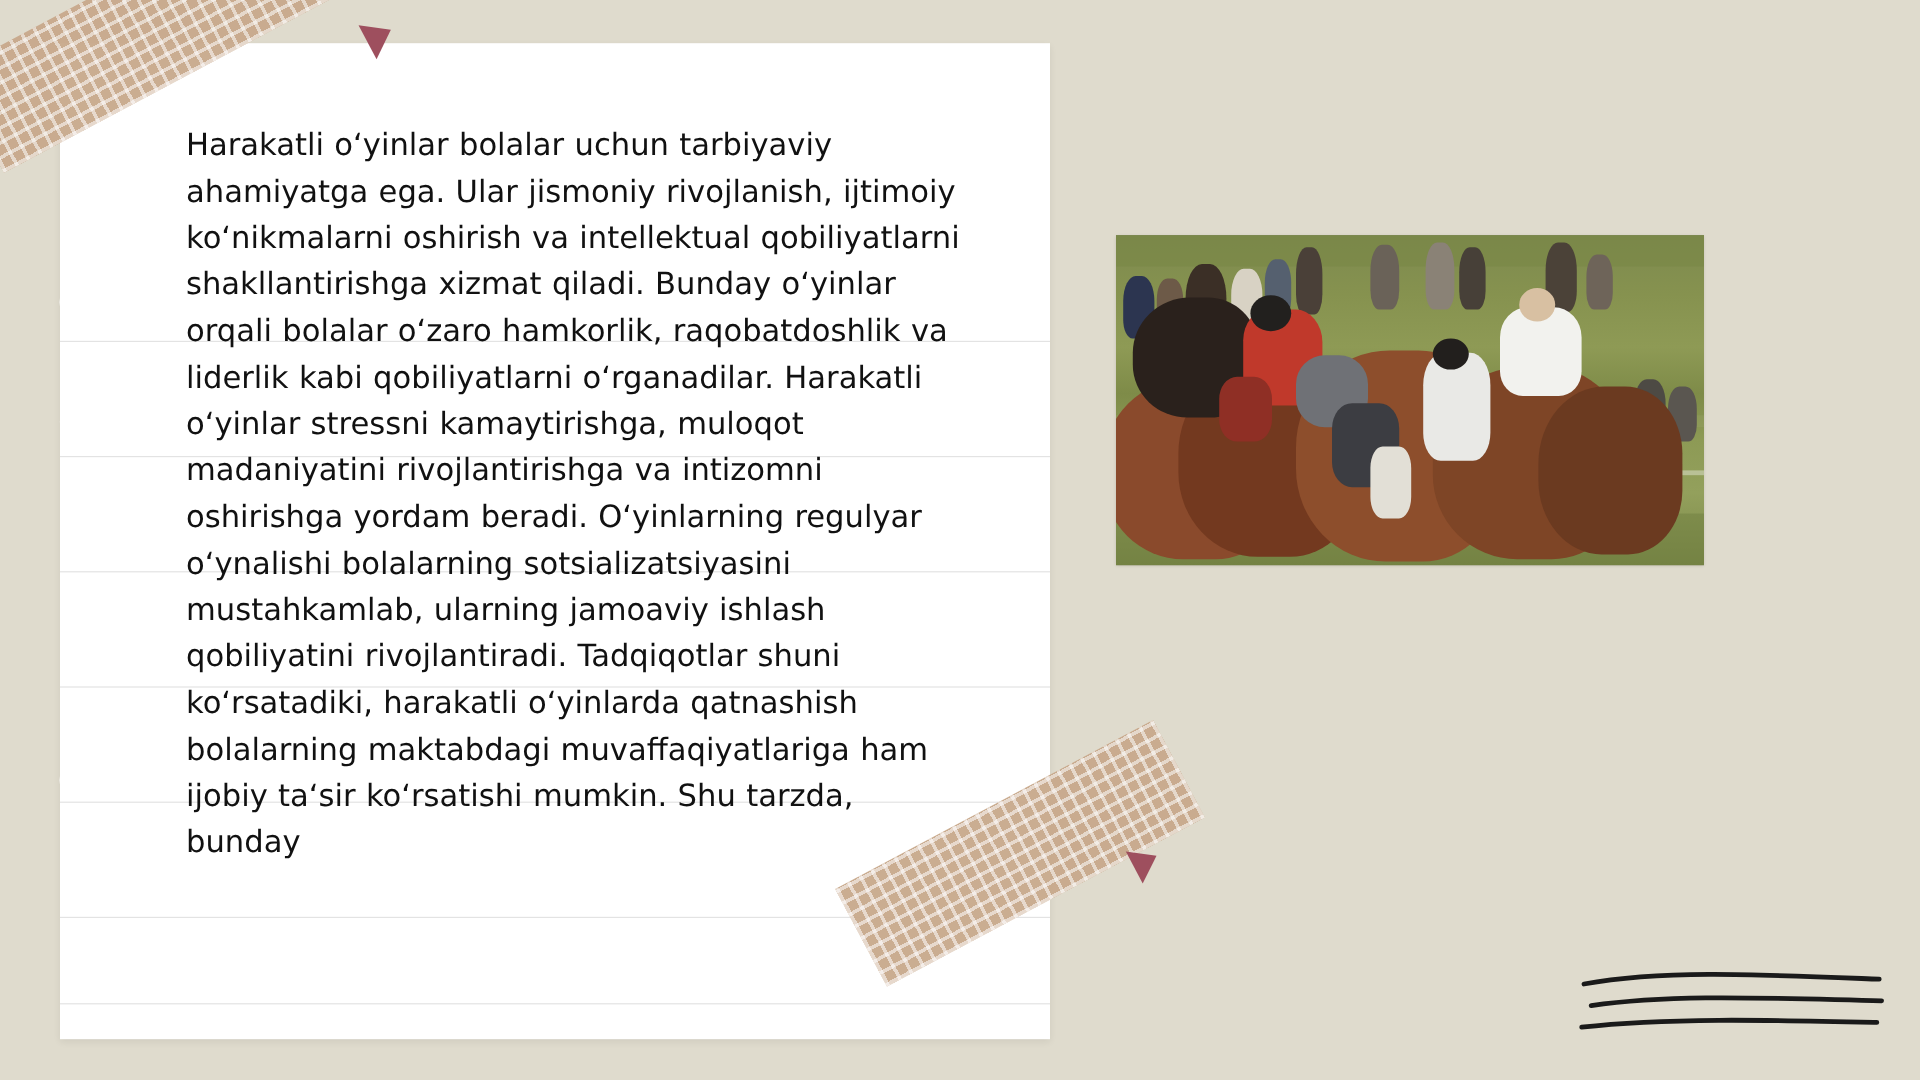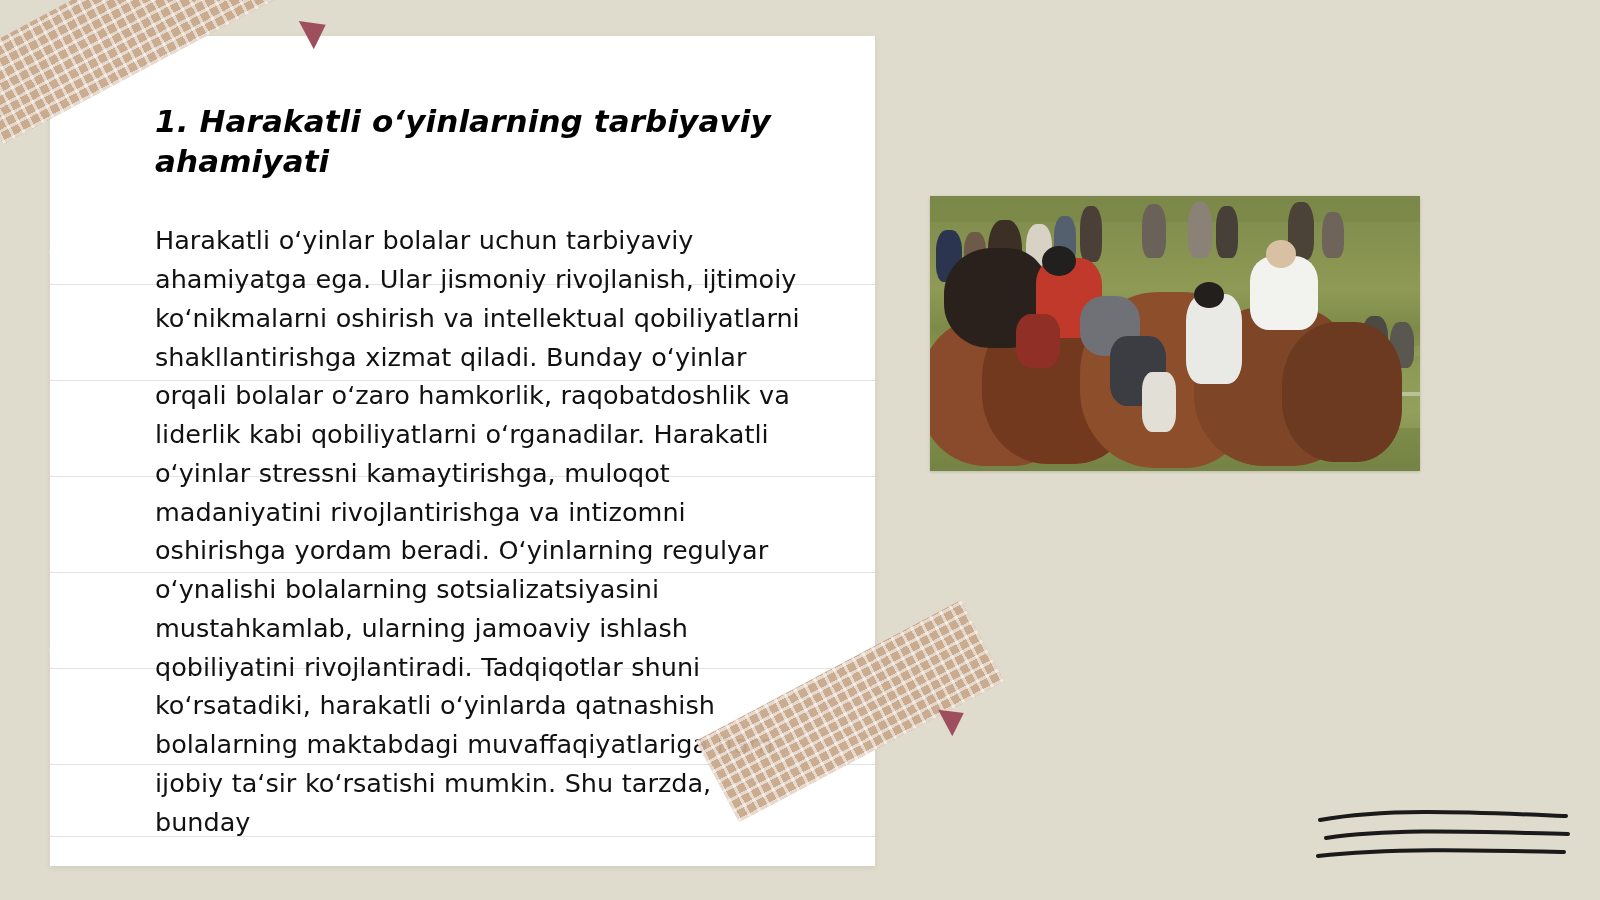--- a/index.html
+++ b/index.html
@@ -195,21 +195,20 @@
       <div class="rule" style="top:248px"></div>
       <div class="rule" style="top:344px"></div>
       <div class="rule" style="top:440px"></div>
       <div class="rule" style="top:536px"></div>
       <div class="rule" style="top:632px"></div>
       <div class="rule" style="top:728px"></div>
       <div class="rule" style="top:800px"></div>
     </div>
 
     <div class="paper-inner">
-      <h1 class="slide-title">1. Harakatli o‘yinlarning tarbiyaviy ahamiyati</h1>
       <p class="body-text">Harakatli o‘yinlar bolalar uchun tarbiyaviy ahamiyatga ega. Ular jismoniy rivojlanish, ijtimoiy ko‘nikmalarni oshirish va intellektual qobiliyatlarni shakllantirishga xizmat qiladi. Bunday o‘yinlar orqali bolalar o‘zaro hamkorlik, raqobatdoshlik va liderlik kabi qobiliyatlarni o‘rganadilar. Harakatli o‘yinlar stressni kamaytirishga, muloqot madaniyatini rivojlantirishga va intizomni oshirishga yordam beradi. O‘yinlarning regulyar o‘ynalishi bolalarning sotsializatsiyasini mustahkamlab, ularning jamoaviy ishlash qobiliyatini rivojlantiradi. Tadqiqotlar shuni ko‘rsatadiki, harakatli o‘yinlarda qatnashish bolalarning maktabdagi muvaffaqiyatlariga ham ijobiy ta‘sir ko‘rsatishi mumkin. Shu tarzda, bunday</p>
     </div>
   </div>
 
   <div class="photo-frame">
     <div class="photo">
 
       <div class="field-band" style="top:0px;height:26px;background:rgba(120,135,70,.55)"></div>
       <div class="field-band" style="top:150px;height:10px;background:rgba(255,255,255,.05)"></div>
       <div class="field-band" style="top:232px;height:43px;background:rgba(108,124,62,.45)"></div>

